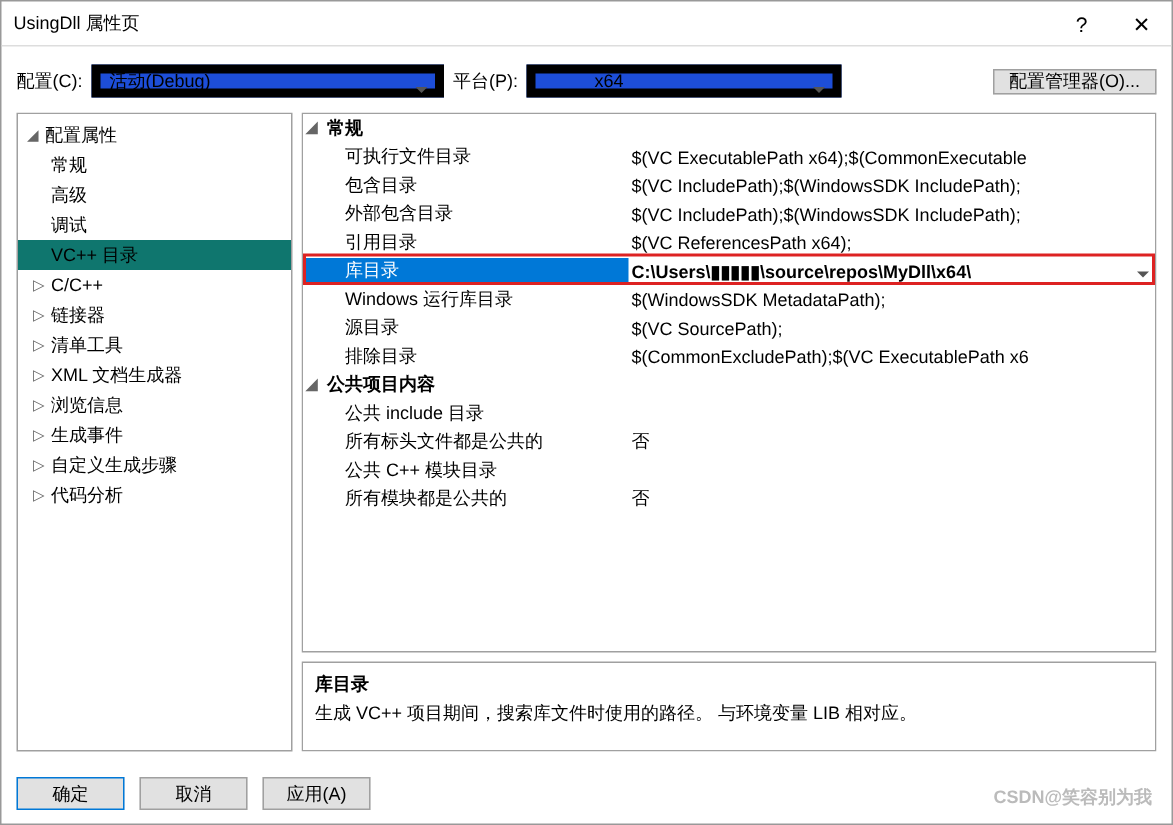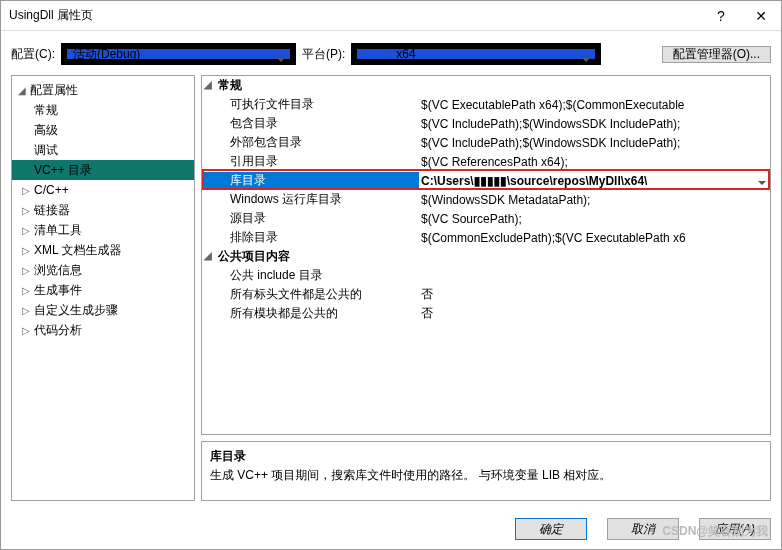--- a/index.html
+++ b/index.html
@@ -5,21 +5,21 @@
 * { box-sizing: border-box; margin: 0; padding: 0; font-family: "Microsoft YaHei", "Segoe UI", sans-serif; font-size: 12px; }
 body { background: #fff; width: 782px; height: 550px; border: 1px solid #999; overflow: hidden; display: flex; flex-direction: column; }
 .titlebar { height: 30px; display: flex; align-items: center; padding: 0 0 0 8px; border-bottom: 1px solid #ddd; }
 .titlebar .title { flex: 1; font-size: 12px; }
 .titlebar .btn { width: 40px; height: 29px; display: flex; align-items: center; justify-content: center; font-size: 14px; }
 .toprow { padding: 12px 10px 10px 10px; display: flex; align-items: center; gap: 6px; }
 .toprow label { white-space: nowrap; }
 .toprow .combo { height: 22px; border: 6px solid #000000; background: #1d4ed8; padding: 0 18px 0 6px; display: flex; align-items: center; position: relative; }
 .toprow .combo::after { content: ""; position: absolute; right: 5px; top: 9px; border-left: 4px solid transparent; border-right: 4px solid transparent; border-top: 4px solid #555; }
 .combo.cfg { width: 235px; }
-.combo.plat { width: 250px; padding-left: 39px; }
+.combo.plat { width: 210px; padding-left: 39px; }
 .cfgmgr { height: 17px; border: 1px solid #a0a0a0; background: #e1e1e1; padding: 0 10px; display: flex; align-items: center; margin-left: auto; }
 .mainrow { flex: 1; display: flex; padding: 0 10px 8px 10px; gap: 6px; overflow: hidden; }
 .tree { width: 184px; border: 1px solid #a0a0a0; overflow: auto; padding: 4px 0; }
 .tree-item { display: flex; align-items: center; height: 20px; padding-left: 6px; white-space: nowrap; }
 .tree-item .tw { width: 12px; font-size: 10px; color: #666; }
 .tree-item.depth1 { padding-left: 22px; }
 .tree-item.depth1.exp { padding-left: 10px; }
 .tree-item.sel { background: #0f766e; }
 .rightcol { flex: 1; display: flex; flex-direction: column; gap: 6px; overflow: hidden; }
 .grid { flex: 1; border: 1px solid #a0a0a0; overflow: hidden; }
@@ -30,21 +30,21 @@
 .grid-group { font-weight: bold; }
 .grid-group .name { padding-left: 16px; position: relative; }
 .grid-group .tw { position: absolute; left: 2px; top: 2px; font-size: 10px; color: #666; }
 .grid-row.selected { position: relative; }
 .grid-row.selected .name { background: #0078d7; color: #fff; }
 .grid-row.selected .val { font-weight: bold; padding-right: 32px; position: relative; }
 .grid-row.selected .val::after { content: ""; position: absolute; right: 4px; top: 7px; border-left: 4px solid transparent; border-right: 4px solid transparent; border-top: 4px solid #555; }
 .redbox { border: 2px solid #d22; position: absolute; }
 .descbox { border: 1px solid #a0a0a0; padding: 6px 8px; height: 60px; }
 .descbox .dn { font-weight: bold; margin-bottom: 2px; }
-.btnrow { height: 40px; display: flex; align-items: center; justify-content: flex-end; gap: 20px; padding: 0 10px; font-style: italic; }
+.btnrow { height: 40px; display: flex; align-items: center; justify-content: flex-start; gap: 10px; padding: 0 10px; }
 .btnrow .abtn { height: 22px; min-width: 72px; border: 1px solid #a0a0a0; background: #e1e1e1; display: flex; align-items: center; justify-content: center; }
 .btnrow .abtn.def { border: 1px solid #0078d7; }
 .gridwrap { position: relative; flex: 1; display: flex; }
 .watermark { position: absolute; right: 14px; bottom: 10px; color: #bbb; font-size: 12px; pointer-events: none; font-weight: bold; }
 </style>
 </head>
 <body>
 
 <div class="titlebar">
   <span class="title">UsingDll 属性页</span>
@@ -165,20 +165,24 @@
             </div>
             <div class="grid-row">
               <div class="name">公共 include 目录</div>
               <div class="val"></div>
             </div>
             <div class="grid-row">
               <div class="name">所有标头文件都是公共的</div>
               <div class="val">否</div>
             </div>
             <div class="grid-row">
+              <div class="name">公共 C++ 模块目录</div>
+              <div class="val"></div>
+            </div>
+            <div class="grid-row">
               <div class="name">所有模块都是公共的</div>
               <div class="val">否</div>
             </div>
           </div>
       </div>
       <div class="redbox" id="redbox" style="left: 1px; right: 1px; top: 94px; height: 21px;"></div>
     </div>
     <div class="descbox">
       <div class="dn">库目录</div>
       <div>生成 VC++ 项目期间，搜索库文件时使用的路径。  与环境变量 LIB 相对应。</div>

